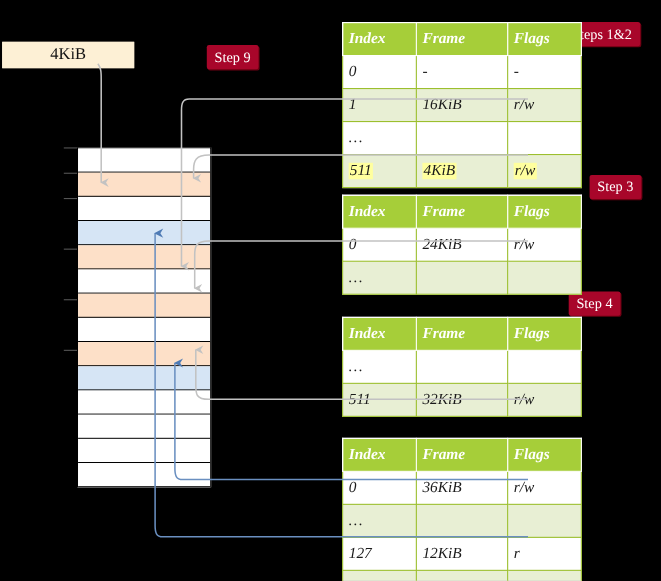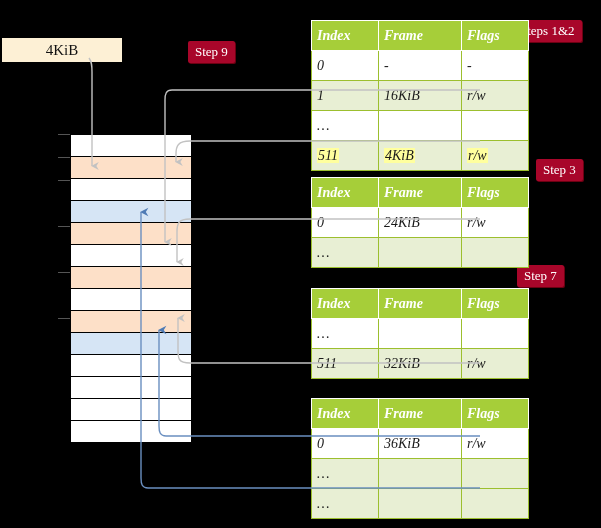--- a/index.html
+++ b/index.html
@@ -54,21 +54,21 @@
 
 <div id="stage">
 
   <div class="beige" style="left:2px;top:38px;width:118px;height:22px;">
     <span>4KiB</span>
   </div>
 
   <div class="badge" style="left:188px;top:41px;">Step 9</div>
   <div class="badge" style="left:513px;top:20px;">Steps 1&amp;2</div>
   <div class="badge" style="left:536px;top:159px;">Step 3</div>
-  <div class="badge" style="left:517px;top:265px;">Step 7</div>
+  <div class="badge" style="left:517px;top:265px;">Step 4</div>
 
   <div class="tick" style="top:134px;"></div>
   <div class="tick" style="top:157px;"></div>
   <div class="tick" style="top:180px;"></div>
   <div class="tick" style="top:226px;"></div>
   <div class="tick" style="top:272px;"></div>
   <div class="tick" style="top:318px;"></div>
 
   <div id="memcol">
       <div class="mrow white"></div>
@@ -174,20 +174,25 @@
     <tbody>
         <tr class="plain">
           <td>0</td>
           <td>36KiB</td>
           <td>r/w</td>
         </tr>
         <tr class="alt">
           <td>…</td>
           <td></td>
           <td></td>
+        </tr>
+        <tr class="plain">
+          <td>127</td>
+          <td>12KiB</td>
+          <td>r</td>
         </tr>
         <tr class="alt">
           <td>…</td>
           <td></td>
           <td></td>
         </tr>
       </tbody>
   </table>
 
   <svg class="ovl" viewBox="0 0 601 528">

